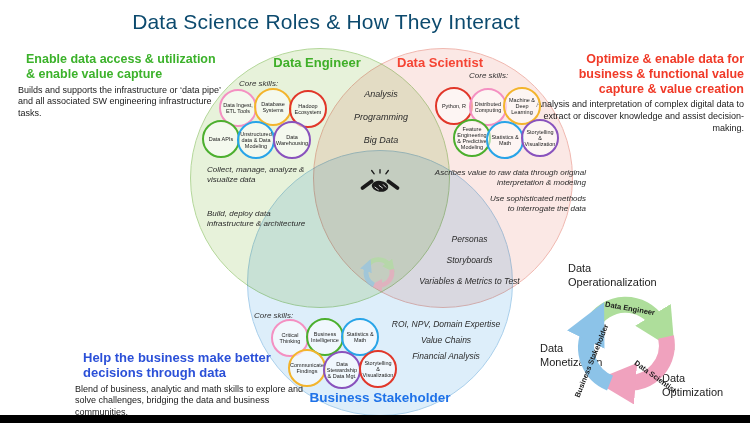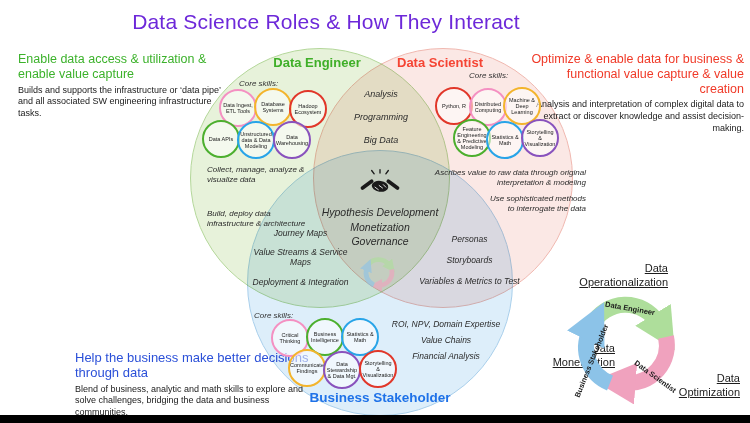--- a/index.html
+++ b/index.html
@@ -1,38 +1,38 @@
 <!DOCTYPE html>
 <html><head>
 <meta charset="utf-8">
 <style>
   html,body{margin:0;padding:0;background:#fff;}
   .stage{position:relative;width:750px;height:423px;background:#fff;overflow:hidden;
          font-family:"Liberation Sans",sans-serif;color:#222;}
   .abs{position:absolute;}
-  .page-title{top:10px;left:0;width:652px;text-align:center;font-size:21px;color:#6d28d9;letter-spacing:.2px;}
+  .page-title{top:10px;left:0;width:652px;text-align:center;font-size:21px;color:#0c4a6e;letter-spacing:.2px;}
   
   .vcirc{position:absolute;border-radius:50%;mix-blend-mode:multiply;box-sizing:border-box;}
   .vc-eng{left:190px;top:48px;width:260px;height:260px;background:#e7f2da;border:1.5px solid #b4d79a;}
   .vc-sci{left:313px;top:48px;width:260px;height:260px;background:#fbe8e5;border:1.5px solid #f0b8b0;}
   .vc-stk{left:247px;top:150px;width:266px;height:266px;background:#ddeefa;border:1.5px solid #a9cfeb;}
   
   .role-title{position:absolute;font-weight:bold;text-align:center;color:var(--c,#333);}
   .core-skills{position:absolute;font-style:italic;font-size:8px;color:#333;}
   
   .skill{position:absolute;width:38px;height:38px;border-radius:50%;border:2px solid var(--c,#999);
          background:rgba(255,255,255,.55);display:flex;align-items:center;justify-content:center;
          text-align:center;font-size:5.5px;line-height:1.12;color:#222;padding:1px;box-sizing:border-box;}
   
   .zone{position:absolute;color:#2b2b2b;font-style:italic;}
   .zone p{margin:0;}
-  .annot-head{font-weight:normal;font-size:12.5px;line-height:1.18;color:var(--c,#333);margin:0 0 3px 0;}
+  .annot-head{font-weight:bold;font-size:12.5px;line-height:1.18;color:var(--c,#333);margin:0 0 3px 8px;}
   .annot-body{font-size:9px;line-height:1.3;color:#1a1a1a;margin:0;}
   svg text{font-family:"Liberation Sans",sans-serif;fill:#1a1a1a;}
-  .cyc-label{position:absolute;font-size:11px;line-height:1.25;text-align:right;color:#1c1c1c;text-decoration:underline;}
+  .cyc-label{position:absolute;font-size:11px;line-height:1.25;text-align:left;color:#1c1c1c;}
   .bottom-bar{position:absolute;left:0;top:415px;width:750px;height:8px;background:#000;}
 </style>
 </head>
 <body>
 
 <div class="stage">
 
   <div class="abs page-title">Data Science Roles &amp; How They Interact</div>
 
   <div class="abs" style="left:18px;top:52px;width:206px;">
@@ -98,25 +98,20 @@
     <p style="margin-bottom:6px;">Value Chains</p>
     <p>Financial Analysis</p>
   </div>
 
   <div class="zone" style="left:331px;top:89px;width:100px;font-size:9px;text-align:center;">
     <p style="margin-bottom:13px;">Analysis</p>
     <p style="margin-bottom:13px;">Programming</p>
     <p>Big Data</p>
   </div>
 
-  <div class="zone" style="left:243px;top:228px;width:115px;font-size:8.5px;line-height:1.2;text-align:center;">
-    <p style="margin-bottom:9px;">Journey Maps</p>
-    <p style="margin-bottom:9px;">Value Streams &amp; Service Maps</p>
-    <p>Deployment &amp; Integration</p>
-  </div>
 
   <div class="zone" style="left:412px;top:234px;width:115px;font-size:8.5px;line-height:1.2;text-align:center;">
     <p style="margin-bottom:11px;">Personas</p>
     <p style="margin-bottom:11px;">Storyboards</p>
     <p>Variables &amp; Metrics to Test</p>
   </div>
 
   <div class="abs" style="left:359px;top:168px;width:42px;height:30px;">
     <svg width="42" height="30" viewBox="0 0 48 36">
       <g stroke="#1a1a1a" stroke-width="1.6" stroke-linecap="round">
@@ -130,25 +125,20 @@
       </g>
       <ellipse cx="24" cy="22" rx="10" ry="6.5" fill="#1a1a1a" transform="rotate(8 24 22)"></ellipse>
       <g stroke="#ffffff" stroke-width="1" stroke-linecap="round">
         <path d="M18 23 l4 3"></path>
           <path d="M23 21 l4 3"></path>
           <path d="M28 20 l3 3"></path>
       </g>
     </svg>
   </div>
 
-  <div class="zone" style="left:295px;top:205px;width:170px;font-size:10.5px;line-height:1.4;text-align:center;">
-    <div>Hypothesis Development</div>
-    <div>Monetization</div>
-    <div>Governance</div>
-  </div>
 
   <div class="abs" style="left:353px;top:251px;width:52px;height:44px;opacity:.62;">
     <svg width="52" height="44" viewBox="0 0 150 128">
       <defs>
         <marker id="ah-g" markerWidth="2.6" markerHeight="2.6" refX="0.6" refY="1.3" orient="auto">
             <path d="M0 0 L2.6 1.3 L0 2.6 Z" fill="#aede9b"></path>
           </marker>
         <marker id="ah-p" markerWidth="2.6" markerHeight="2.6" refX="0.6" refY="1.3" orient="auto">
             <path d="M0 0 L2.6 1.3 L0 2.6 Z" fill="#f0a2be"></path>
           </marker>

